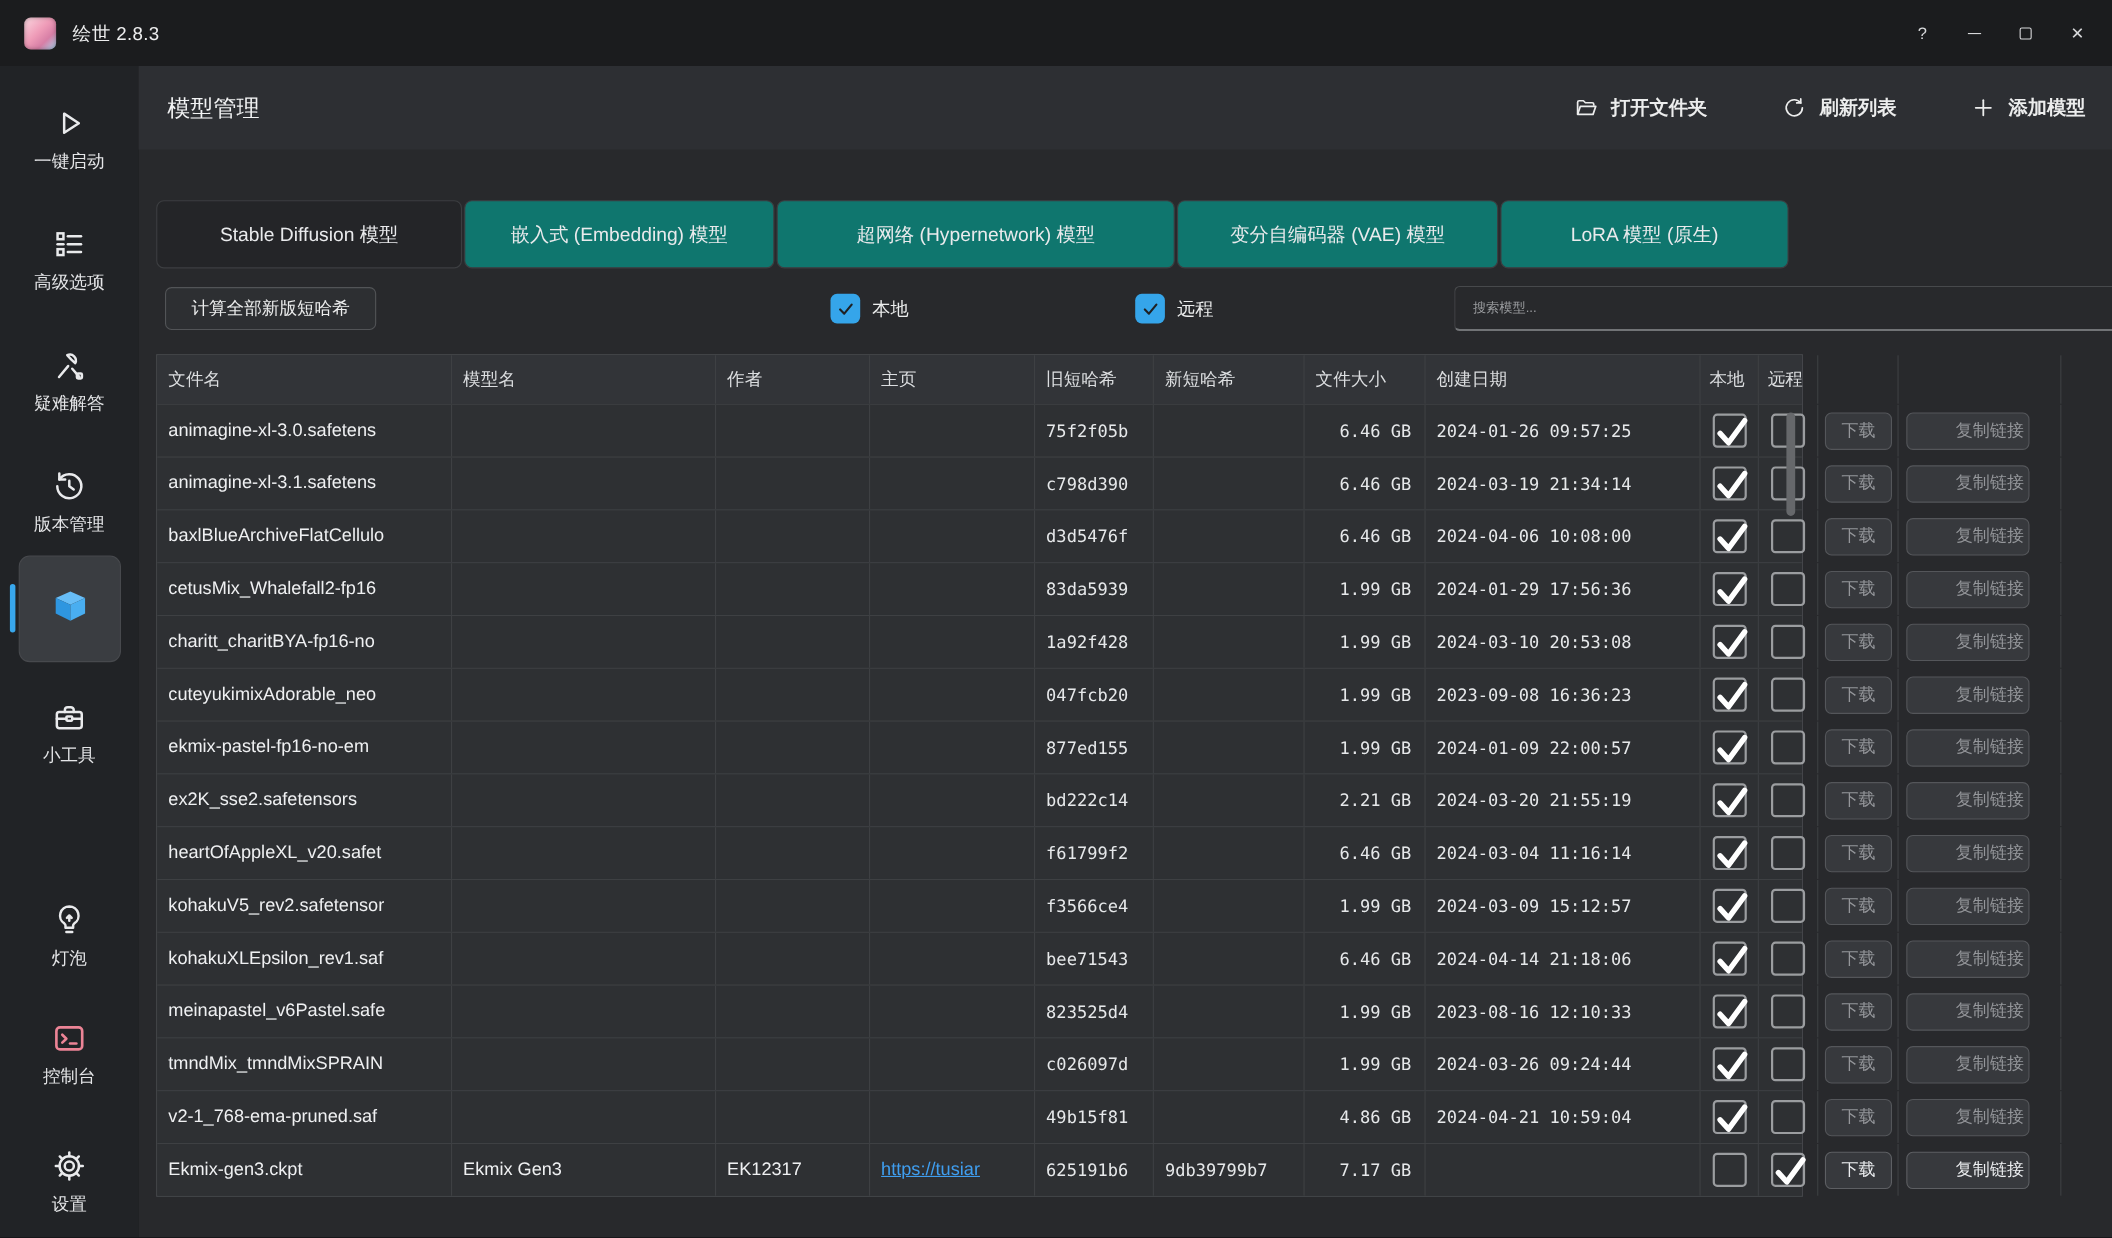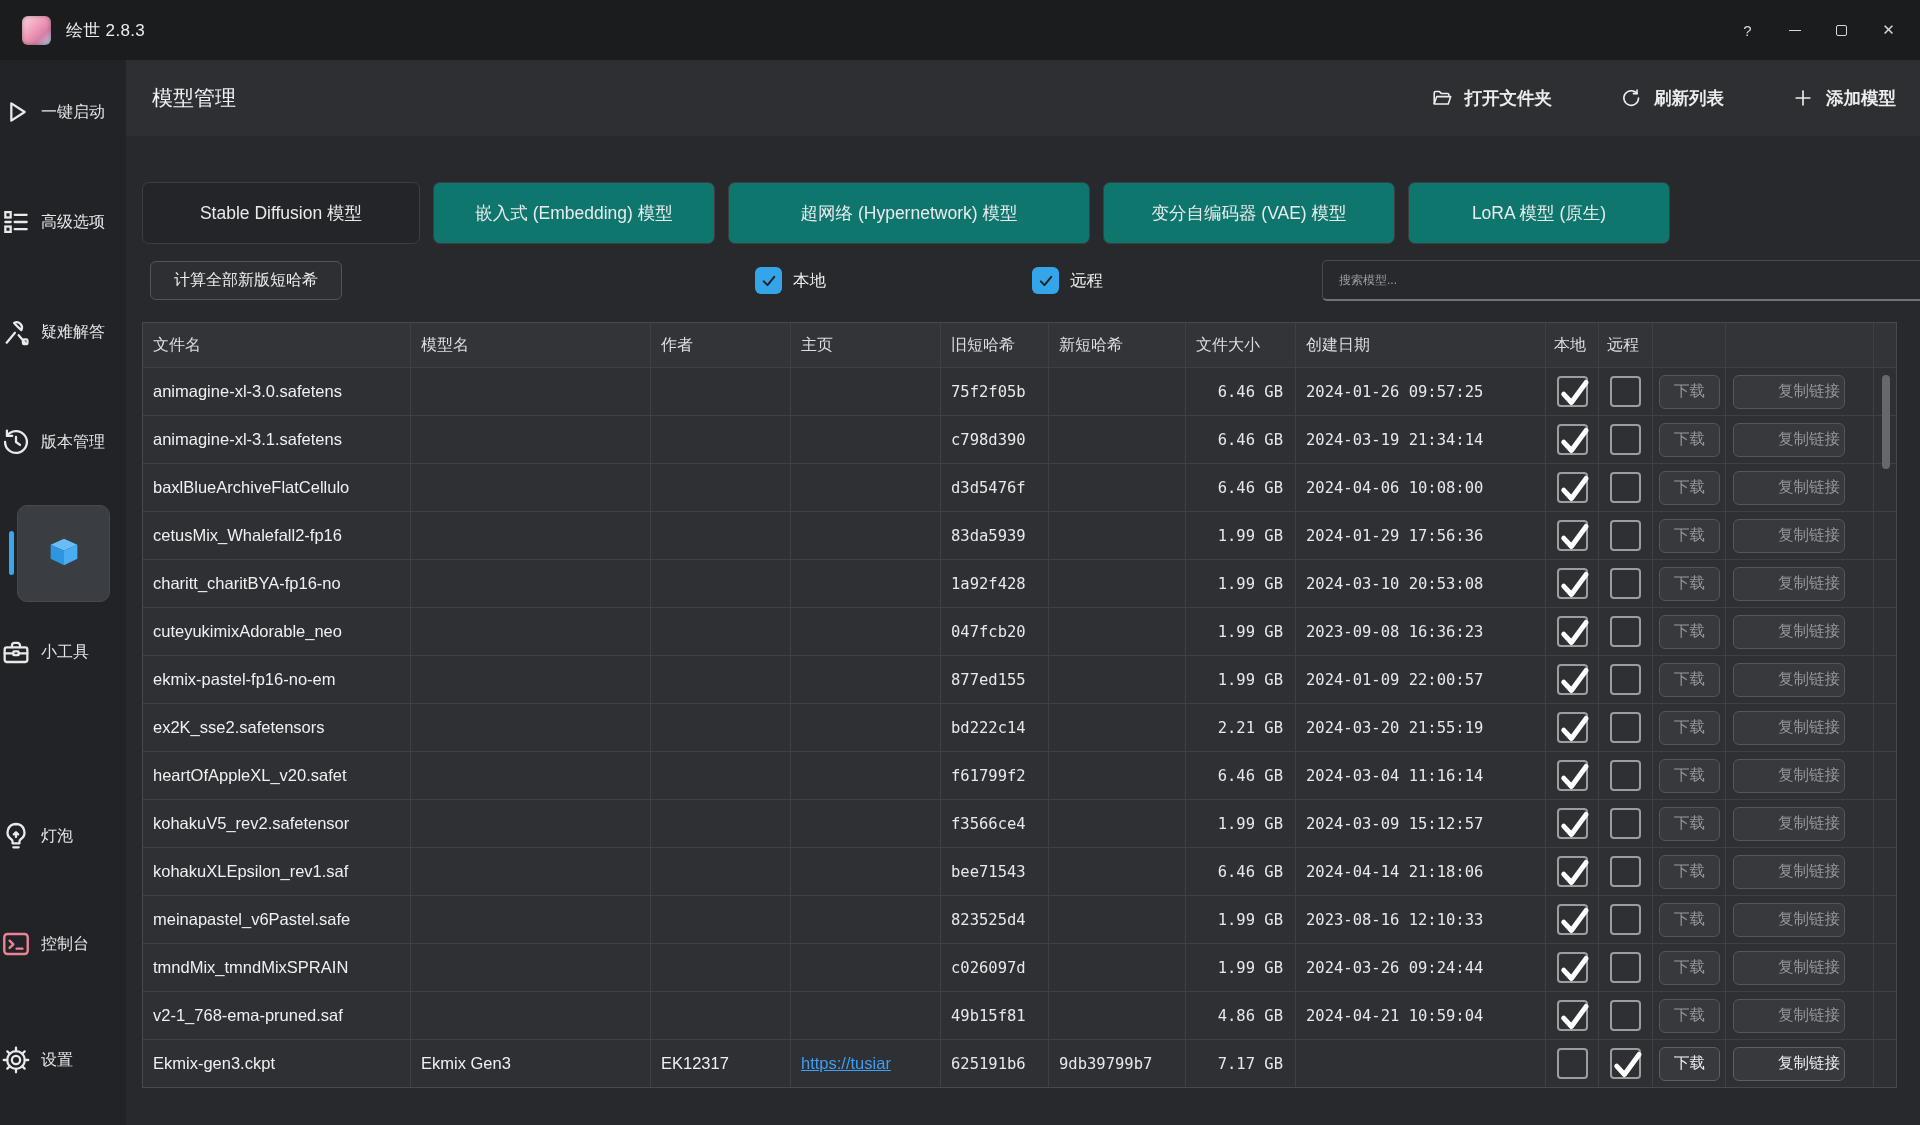--- a/index.html
+++ b/index.html
@@ -16,59 +16,59 @@
   .app-title{margin-left:15px;font-size:17px;color:#ededee;letter-spacing:.3px;}
   .win-controls{margin-left:auto;display:flex;height:100%;}
   .win-btn{width:47px;height:100%;display:flex;align-items:center;justify-content:center;
            font-size:15px;color:#d7d8da;cursor:default;}
   .win-btn.close{margin-right:8px;}
   .maxglyph{display:block;width:11px;height:11px;border:1.4px solid #d7d8da;border-radius:2px;}
   .minglyph{display:block;width:12px;height:0;border-top:1.6px solid #d7d8da;}
 
   
   .sidebar{position:absolute;left:0;top:60px;width:126px;height:1065px;background:#212326;}
-  .side-item{position:absolute;left:0;width:126px;display:flex;flex-direction:row;
+  .side-item{position:absolute;left:0;width:126px;display:flex;flex-direction:column;
              align-items:center;gap:9px;cursor:default;}
   .side-item .lbl{font-size:16px;color:#e4e5e7;white-space:nowrap;}
   .side-item svg{display:block;}
   .active-box{position:absolute;left:17px;top:445px;width:93px;height:97px;border-radius:10px;
               background:#3a3d41;border:1px solid #47494d;display:flex;align-items:center;justify-content:center;}
   .accent-bar{position:absolute;left:9px;top:471px;width:5px;height:44px;border-radius:3px;background:#38a7ec;}
 
   
   .content{position:absolute;left:126px;top:60px;width:1794px;height:1065px;background:#28292c;}
   .page-header{position:absolute;left:0;top:0;width:1794px;height:76px;background:#2d2f33;
                display:flex;align-items:center;gap:19px;}
   .page-title{margin-left:26px;font-size:21px;color:#f2f3f4;}
   .toolbar{margin-left:auto;display:flex;align-items:center;gap:68px;padding-right:24px;font-weight:bold;}
   .tool-btn{display:flex;align-items:center;gap:12px;font-size:17.5px;color:#eceded;cursor:default;}
   .tool-btn svg{display:block;}
 
   
-  .tabs{position:absolute;left:16px;top:122px;display:flex;gap:13px;}
+  .tabs{position:absolute;left:16px;top:122px;display:flex;gap:2px;}
   .tab{height:62px;border:1px solid #3c3e41;border-radius:7px;background:#0f766e;
        display:flex;align-items:center;justify-content:center;font-size:17.5px;color:#e9eaec;cursor:default;}
   .tab.active{background:#242528;}
 
   
   .filters{position:absolute;left:16px;top:200px;width:1766px;height:42px;}
   .hash-btn{position:absolute;left:8px;top:1px;height:39px;padding:0 23px;border-radius:6px;
             border:1px solid #525457;background:#2d2f32;color:#eceded;font-size:16px;
             display:flex;align-items:center;cursor:default;}
   .chk{position:absolute;top:7px;width:27px;height:27px;border-radius:6px;background:#35a5ea;
        display:flex;align-items:center;justify-content:center;cursor:default;}
   .chk svg{display:block;}
   .chk-label{position:absolute;top:10px;font-size:16.5px;color:#eceded;}
   .search{position:absolute;left:1180px;top:0;width:659px;height:41px;background:#28292c;
           border:1px solid #47494c;border-bottom:2px solid #717376;border-radius:5px;
           color:#9a9c9f;font-size:12px;padding:0 16px;font-family:"Liberation Sans",sans-serif;}
   .search::placeholder{color:#9a9c9f;}
 
   
-  .tableWrap{position:absolute;left:16px;top:262px;width:1755px;background:#2e3033;
+  .tableWrap{position:absolute;left:16px;top:262px;width:1497px;background:#2e3033;
              border:1px solid #47494d;}
   .thead,.trow{display:grid;
      grid-template-columns:268px 240px 140px 150px 108px 137px 110px 250px 53px 54px 73px 148px 20px;}
   .thead{height:44px;background:#323438;}
   .trow{height:48px;background:#2e3033;border-top:1px solid #3e4043;}
   .th,.td{overflow:hidden;white-space:nowrap;display:flex;align-items:center;
           border-right:1px solid #3e4043;padding:0 10px;}
   .th:last-child,.td:last-child{border-right:none;}
   .th{font-size:16px;color:#dcdee0;}
   .td{font-size:16.5px;color:#eff0f2;}

